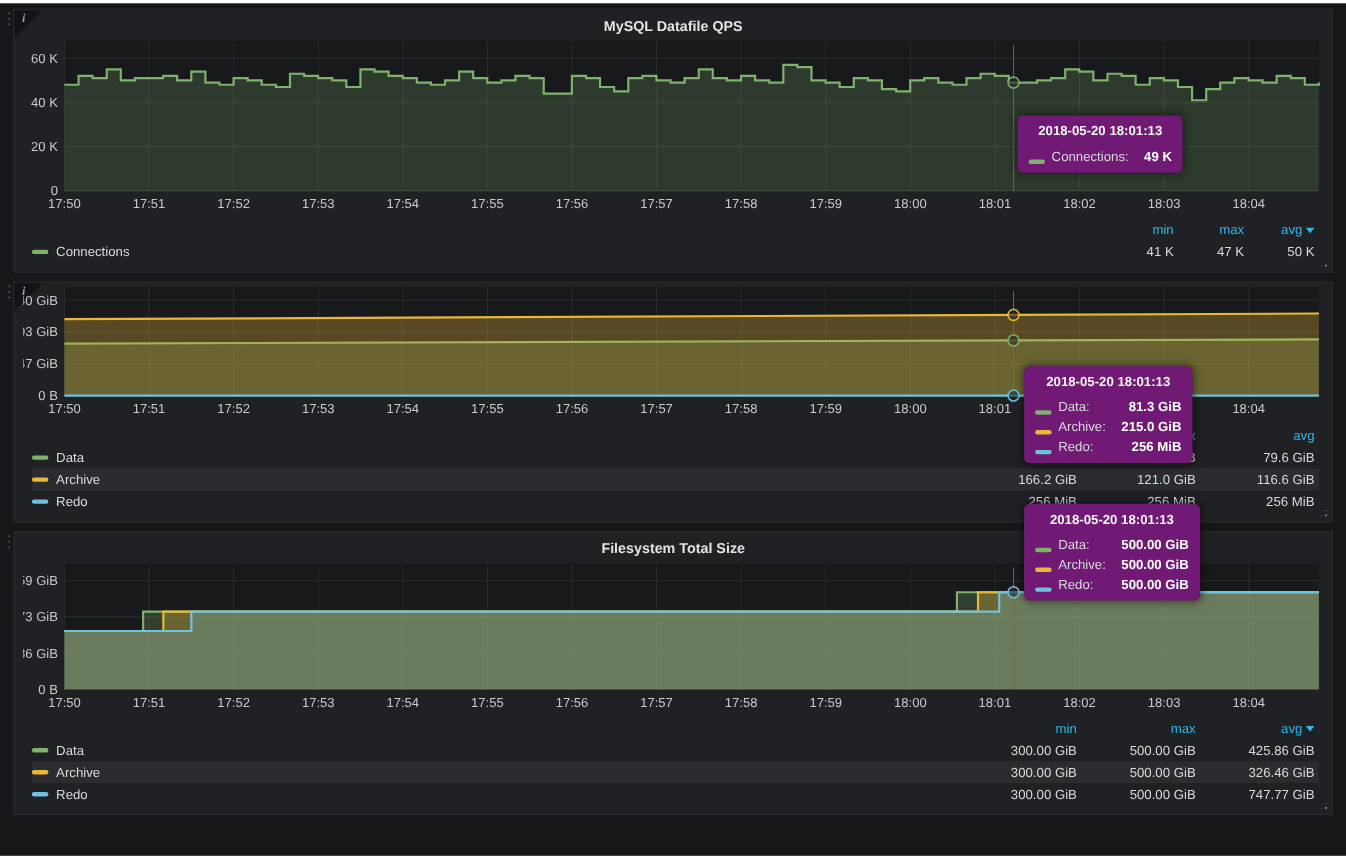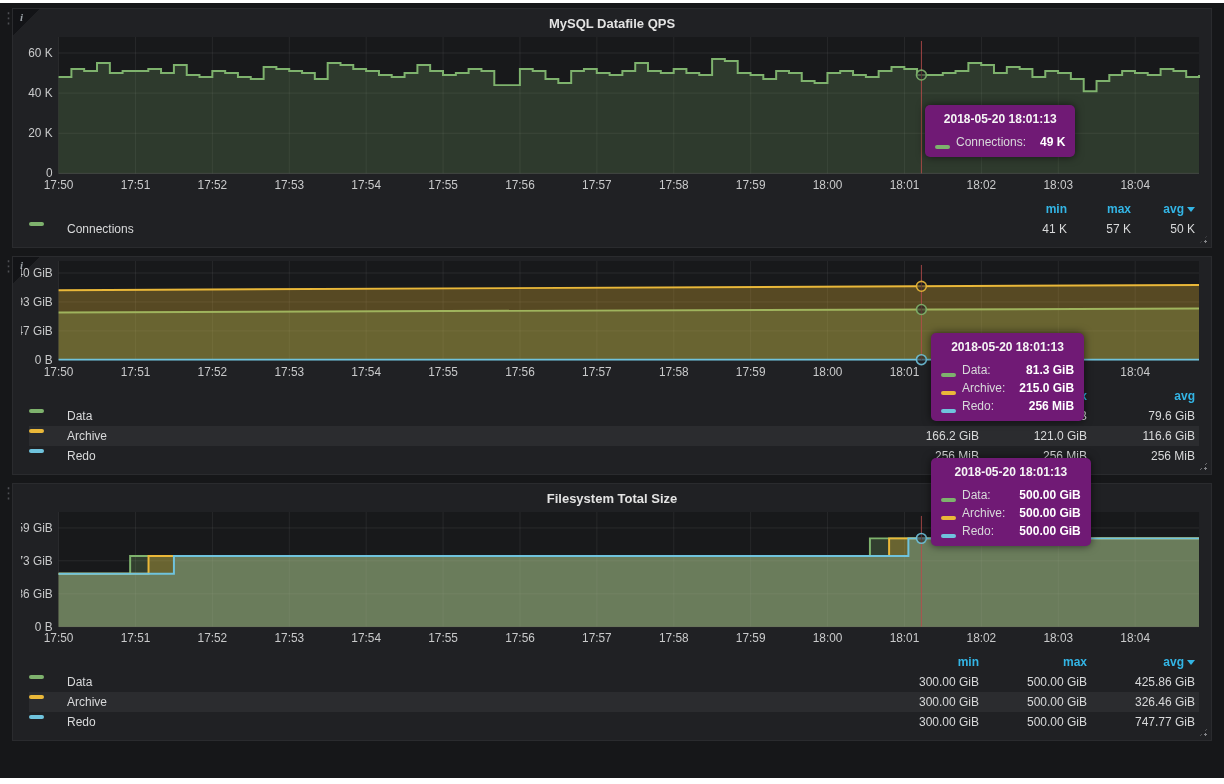--- a/index.html
+++ b/index.html
@@ -16,26 +16,26 @@
     color:#9aa0a6; font-size:11px; font-family:"Liberation Serif", serif;
     font-style:italic; font-weight:bold; padding:2px 0 0 7px; cursor:pointer; }
   .panel-title { text-align:center; color:#e3e3e3; font-weight:bold;
     font-size:13px; height:24px; line-height:22px; cursor:pointer; }
   .chart-host { position:relative; width:100%; }
   .chart-host svg { display:block; width:100%; height:auto; }
   .legend { padding:2px 4px 4px 8px; margin-top:2px; }
   .legend-row, .legend-header { display:flex; align-items:center; height:20px;
     font-size:12px; color:#d8d9da; }
   .legend-row.stripe { background:rgba(255,255,255,0.05); }
-  .legend-label-cell { flex:1; display:flex; gap:23px;
+  .legend-label-cell { flex:1; display:flex; align-items:center; gap:7px;
     cursor:pointer; }
   .swatch { display:inline-block; width:15px; height:4px; border-radius:2px; }
   .stat { width:64px; text-align:right; padding-right:4px; }
   .panel-datafile .stat, .panel-fs .stat { width:108px; }
-  .legend-header .stat { color:#33b5e5; font-weight:bold; cursor:pointer; }
+  .legend-header .stat { color:#33b5e5; font-weight:normal; cursor:pointer; }
   .caret { display:inline-block; margin-left:3px; width:0; height:0;
     border-left:4px solid transparent; border-right:4px solid transparent;
     border-top:5px solid #33b5e5; vertical-align:middle; }
   .resize-handle { position:absolute; right:2px; bottom:2px; width:11px; height:11px;
     background-image:radial-gradient(circle, #85868a 1px, rgba(0,0,0,0) 1.3px);
     background-size:5px 5px; clip-path:polygon(100% 0, 100% 100%, 0 100%);
     cursor:nwse-resize; }
   .gtooltip { position:absolute; background:#701a75; border-radius:5px;
     padding:7px 10px 8px 10px; z-index:20; box-shadow:0 0 8px rgba(0,0,0,0.6);
     font-size:12px; color:#d8d9da; min-width:148px; pointer-events:none; }
@@ -107,21 +107,21 @@
           <div class="stat">min</div>
           <div class="stat">max</div>
           <div class="stat">avg<span class="caret"></span></div>
         </div>
         <div class="legend-row">
           <div class="legend-label-cell">
             <span class="swatch" style="background: rgb(126, 178, 109);"></span>
             <span>Connections</span>
           </div>
           <div class="stat">41 K</div>
-          <div class="stat">57 K</div>
+          <div class="stat">47 K</div>
           <div class="stat">50 K</div>
         </div>
       </div>
     <div class="gtooltip" style="left:912px; top:96px;">
         <div class="tt-date">2018-05-20 18:01:13</div>
         <div class="tt-row">
           <span class="swatch" style="background: rgb(126, 178, 109);"></span>
           <span class="tt-label">Connections:</span>
           <span class="tt-value">49 K</span>
         </div>

